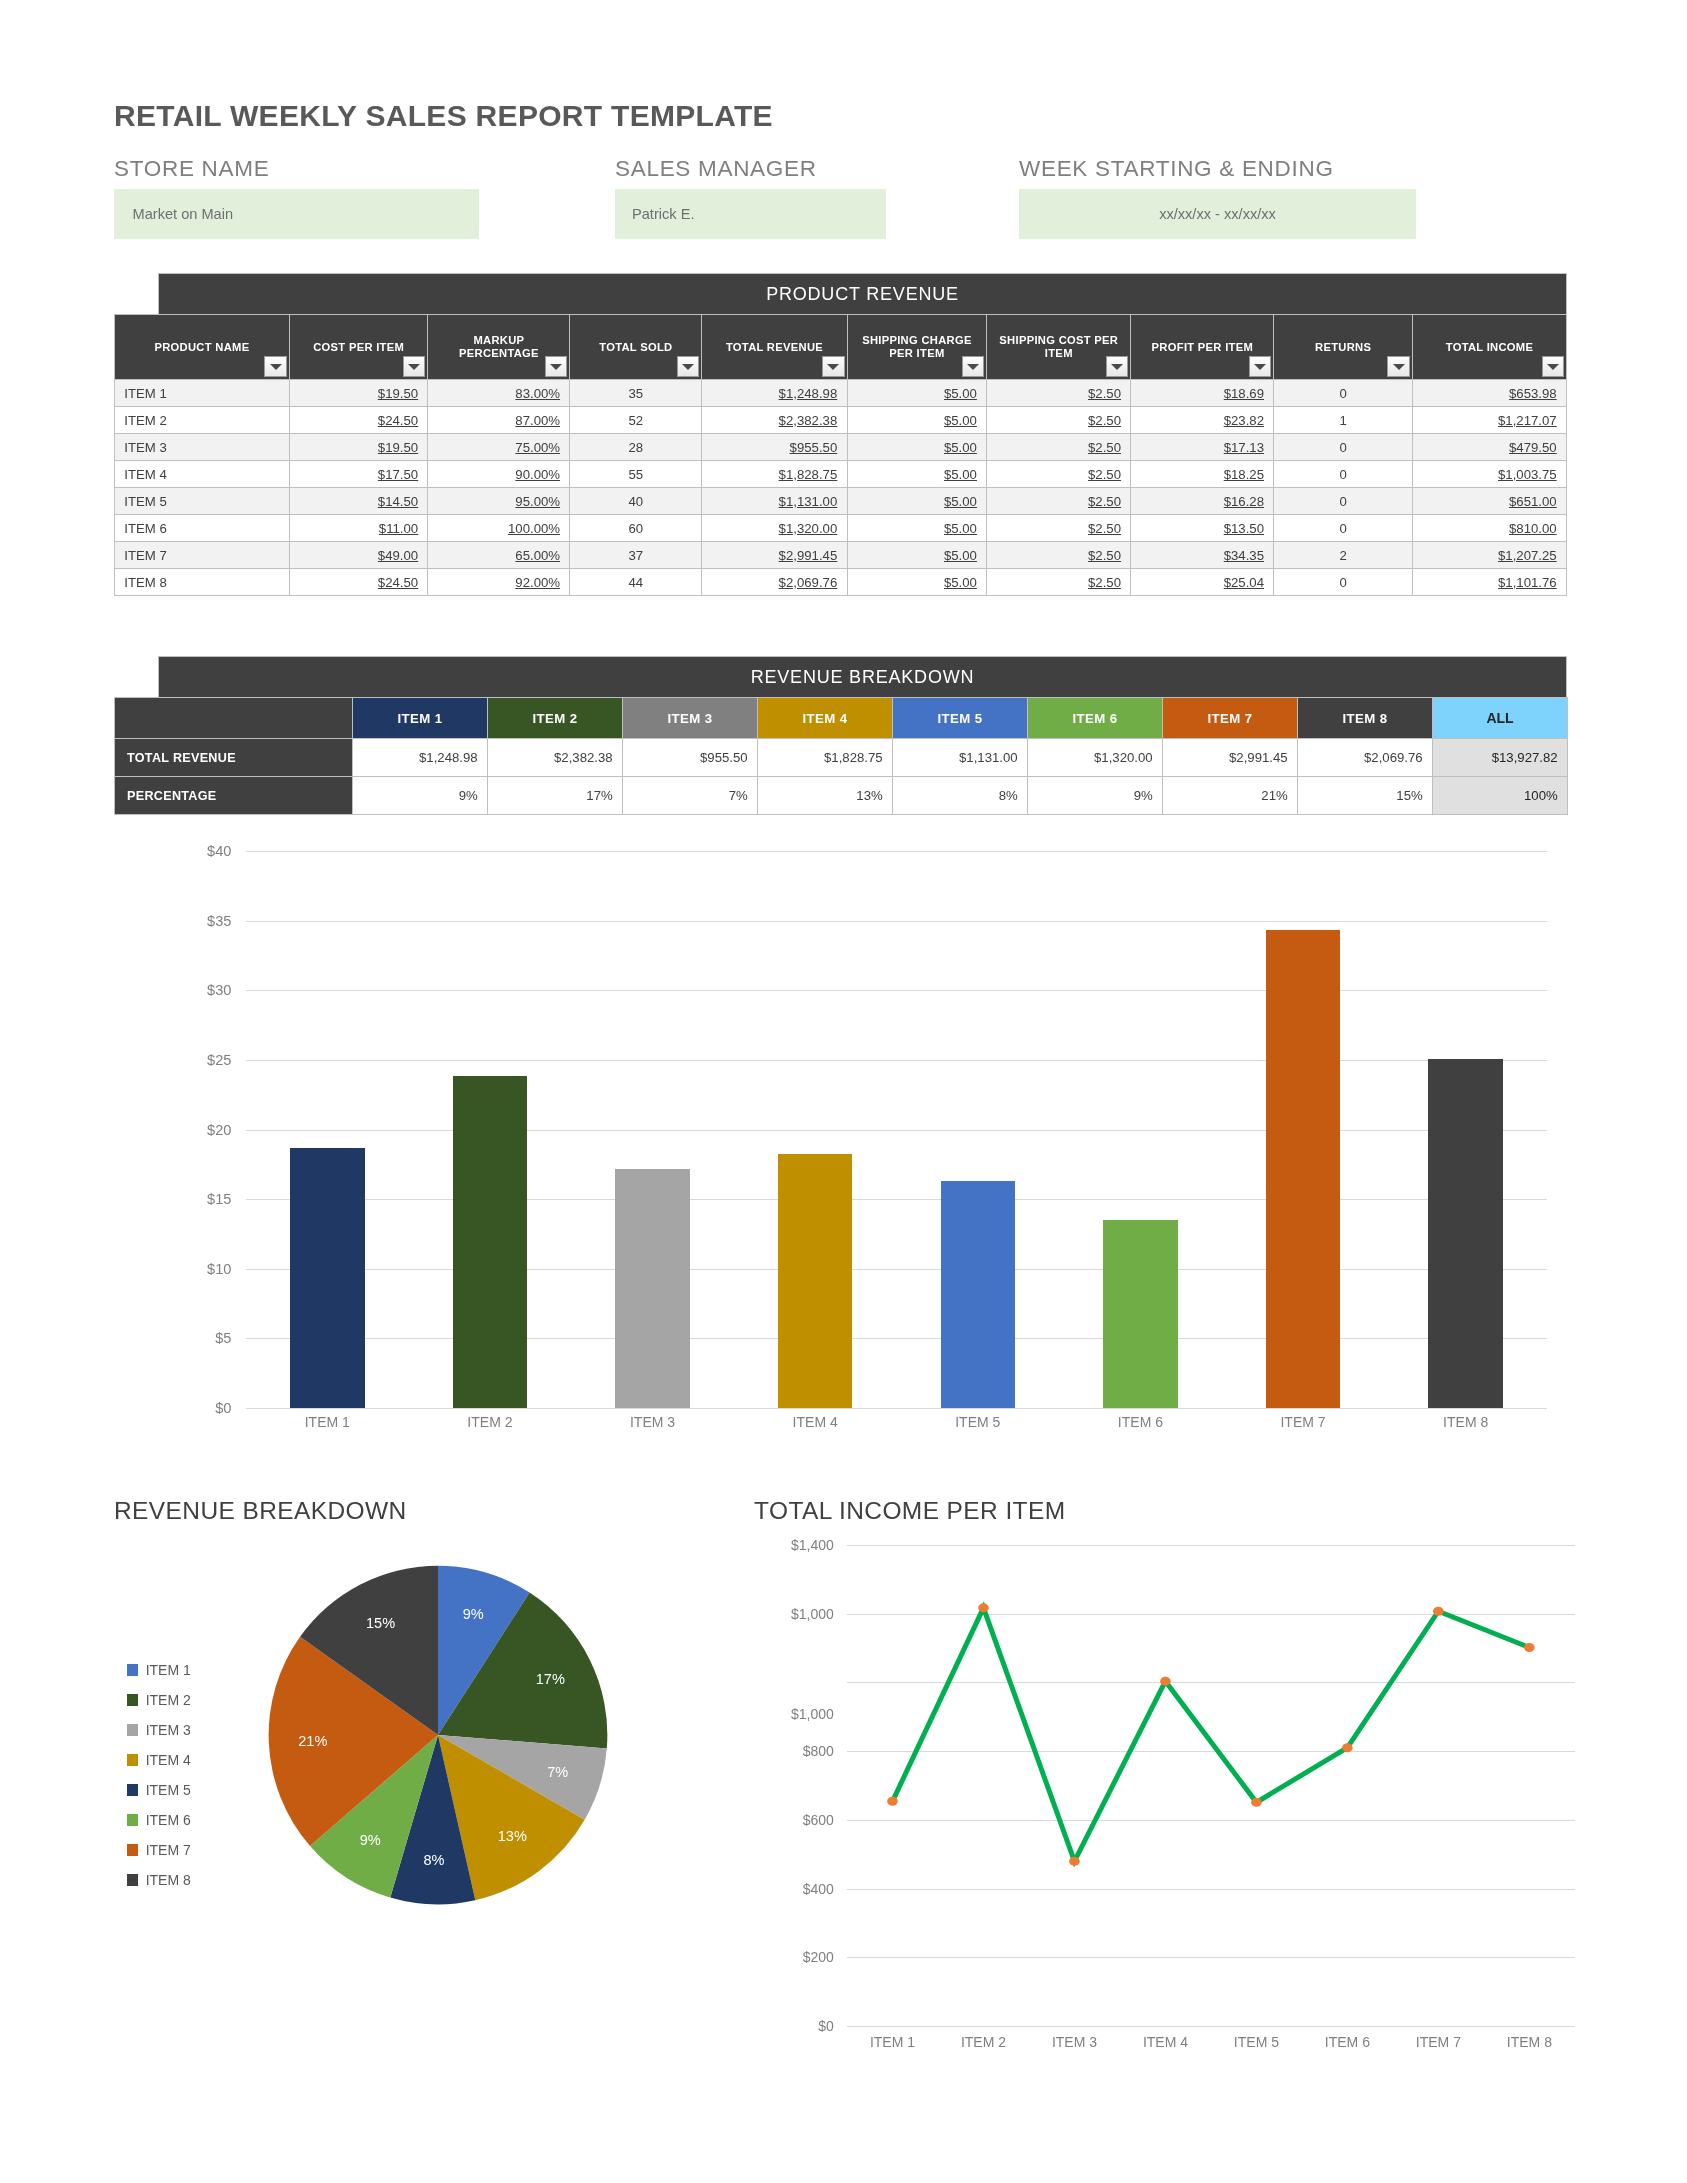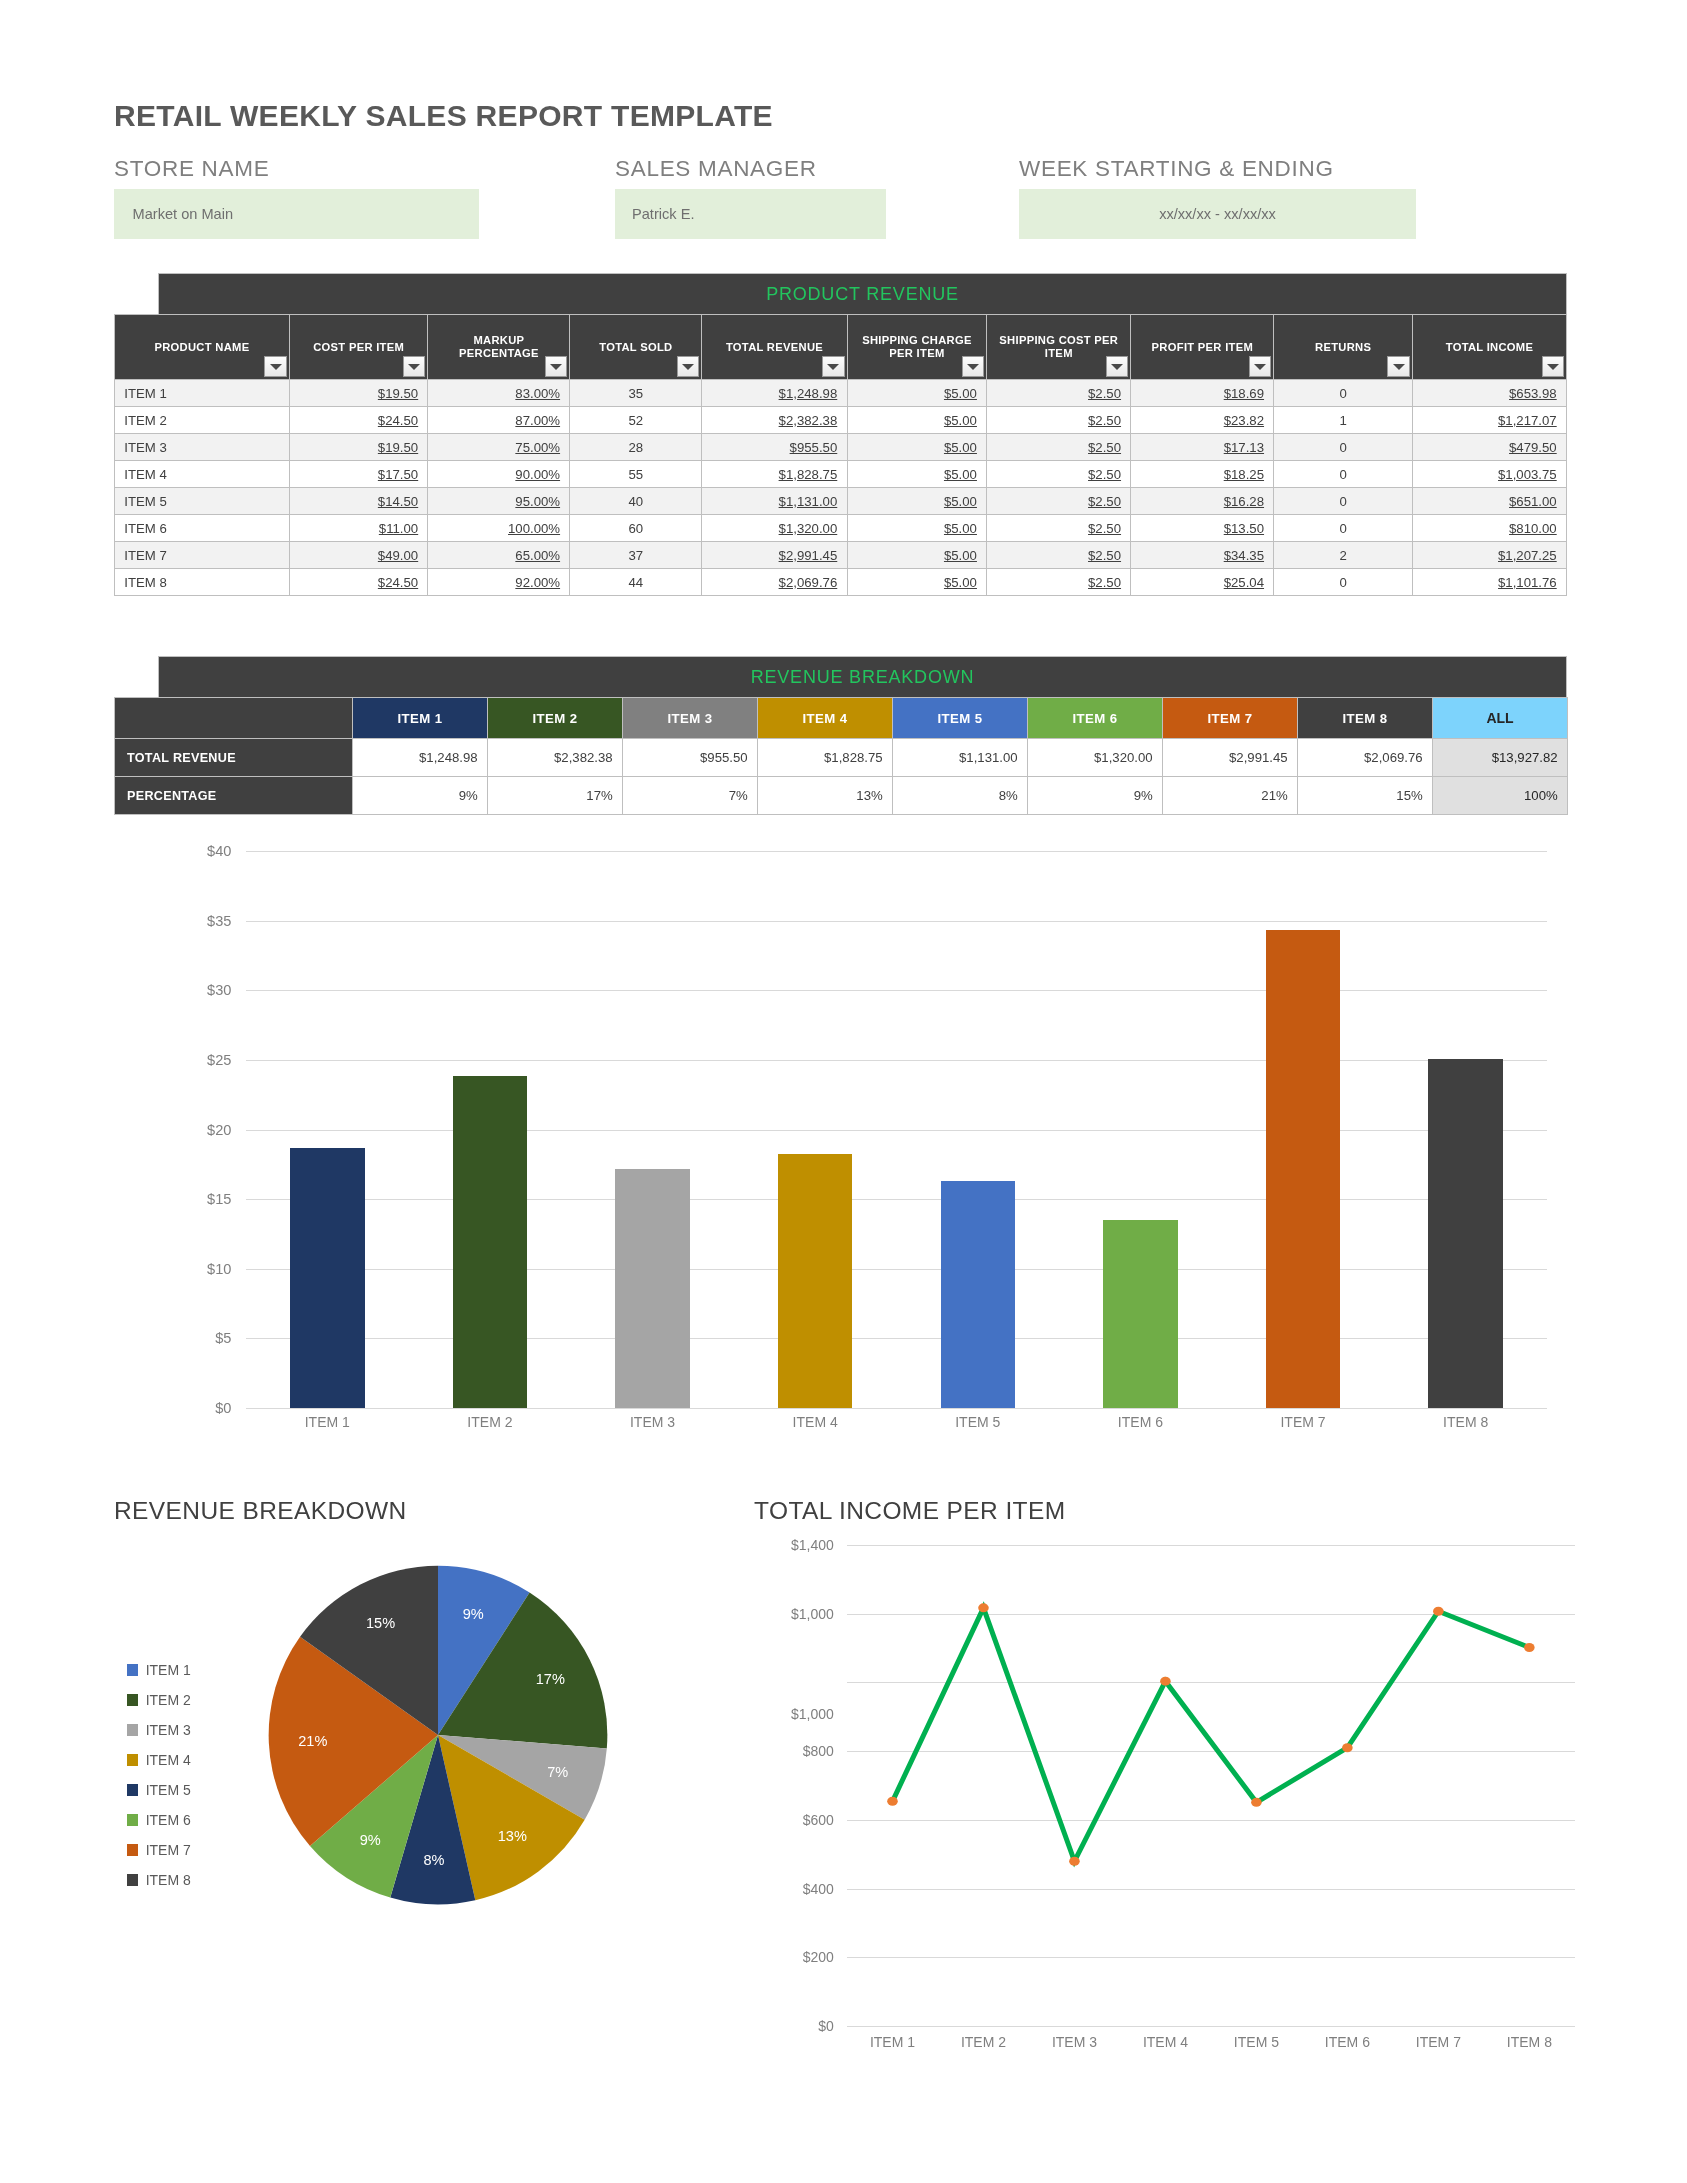--- a/index.html
+++ b/index.html
@@ -31,21 +31,21 @@
   .fg-store{ left:114px; top:156px; width:365px; }
   .fg-store .field-box{ padding-left:18.5px; }
   .fg-mgr{ left:615px; top:156px; width:271px; }
   .fg-mgr .field-box{ padding-left:17px; }
   .fg-week{ left:1019px; top:156px; width:397px; }
   .fg-week .field-box{ justify-content:center; }
 
   
   .section{ position:absolute; }
   .band{
-    background:#404040; color:#22c55e; text-align:center;
+    background:#404040; color:#ffffff; text-align:center;
     font-size:18px; letter-spacing:0.8px; height:41px;
     line-height:41px; border:0.7px solid #bfbfbf; border-bottom:none;margin-left:44px;
   }
 
   
   .pr-wrap{ left:114px; top:273px; width:1453px; }
   table.grid{ border-collapse:collapse; width:100%; table-layout:fixed; }
   table.grid th, table.grid td{ border:0.7px solid #bfbfbf; }
   thead.pr-head th{
     background:#404040; color:#fff; font-size:11.2px; font-weight:bold;

